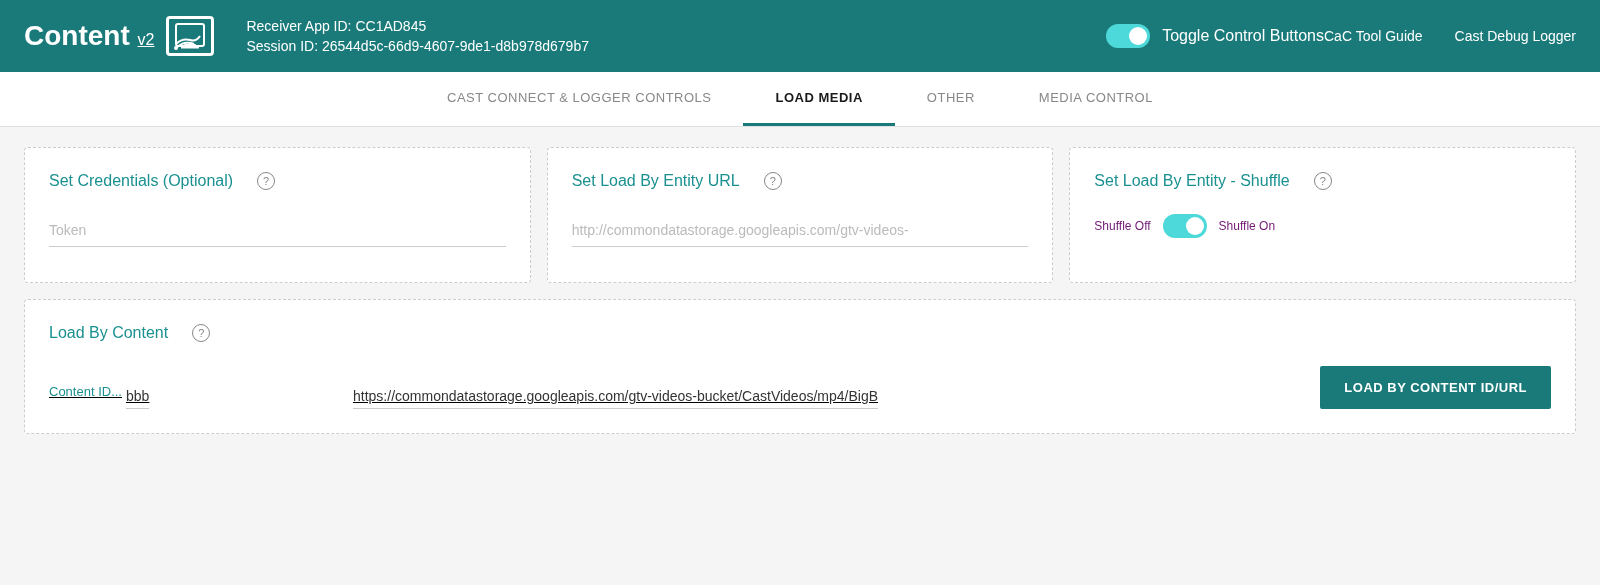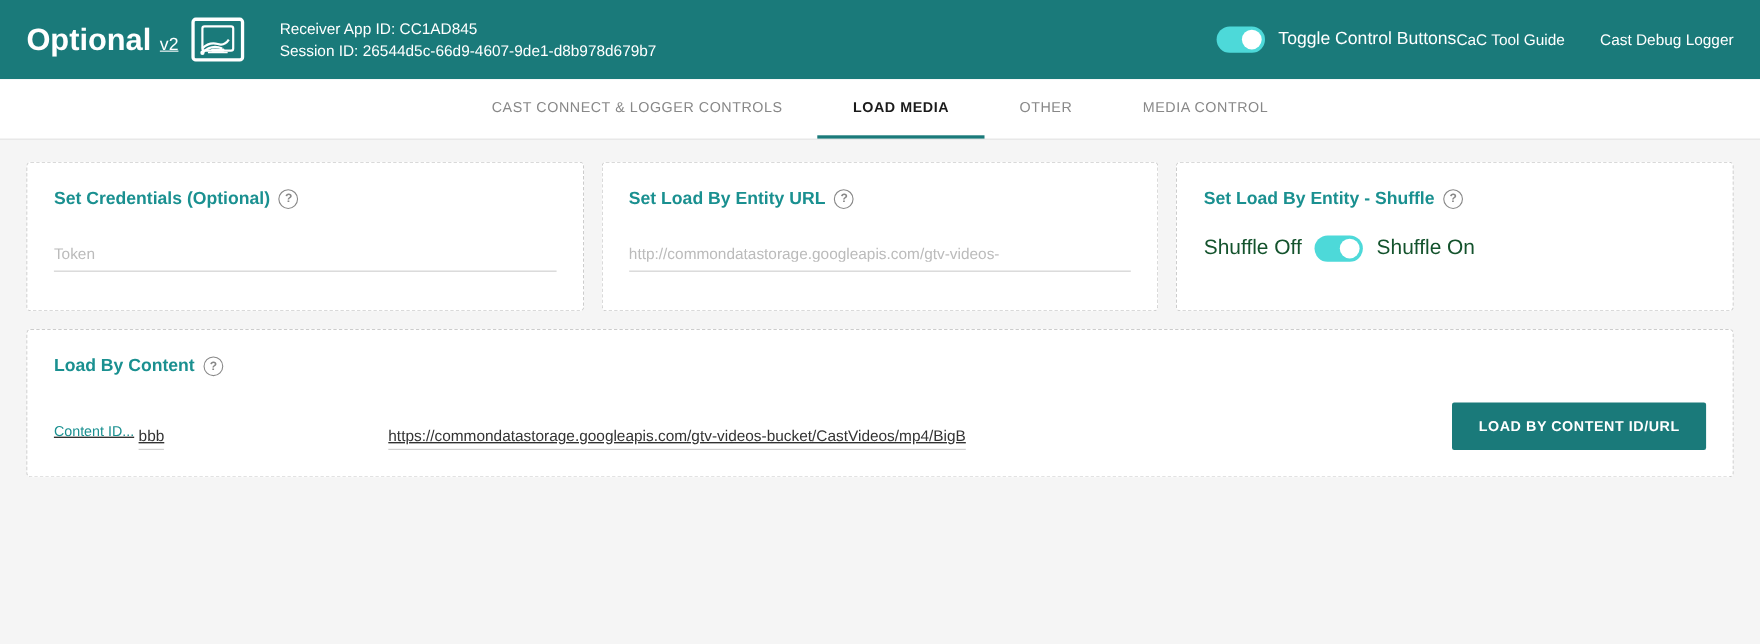--- a/index.html
+++ b/index.html
@@ -146,25 +146,25 @@
       flex: 1;
       max-width: 38%;
     }
     .card-shuffle {
       flex: 1;
     }
 
     .card-title {
       color: #1a9090;
       font-size: 16px;
-      font-weight: 700;
+      font-weight: 400;
       margin-bottom: 24px;
       display: flex;
       align-items: center;
-      gap: 8px;
+      gap: 24px;
     }
     .help-icon {
       width: 18px;
       height: 18px;
       border: 1.5px solid #888;
       border-radius: 50%;
       display: inline-flex;
       align-items: center;
       justify-content: center;
       font-size: 11px;
@@ -187,22 +187,22 @@
     }
 
     
     .shuffle-row {
       display: flex;
       align-items: center;
       gap: 12px;
       margin-bottom: 20px;
     }
     .shuffle-label {
-      font-size: 19px;
-      color: #14532d;
+      font-size: 12px;
+      color: #701a75;
     }
     .toggle-on {
       width: 44px;
       height: 24px;
       background: #4dd9d9;
       border-radius: 12px;
       position: relative;
       cursor: pointer;
       display: inline-block;
     }
@@ -278,21 +278,21 @@
       border-radius: 2px;
       white-space: nowrap;
     }
   </style>
 </head>
 <body>
 
 <header class="header">
   <div class="header-logo">
     <span class="logo-text">
-      <span>Optional</span>
+      <span>Content</span>
       <span class="logo-v2">v2</span>
     </span>
     <div class="cast-icon">
       <svg viewBox="0 0 32 28" fill="none" xmlns="http://www.w3.org/2000/svg">
         <rect x="2" y="2" width="28" height="22" rx="2" stroke="white" stroke-width="2" fill="none"></rect>
         <path d="M2 22 Q8 16 16 18 Q22 20 26 14" stroke="white" stroke-width="2" fill="none"></path>
         <path d="M2 26 Q10 18 20 22" stroke="white" stroke-width="2" fill="none"></path>
         <circle cx="2" cy="26" r="2" fill="white"></circle>
         <rect x="10" y="22" width="12" height="3" rx="1" fill="white"></rect>
         <rect x="7" y="25" width="18" height="1.5" rx="0.5" fill="white"></rect>

